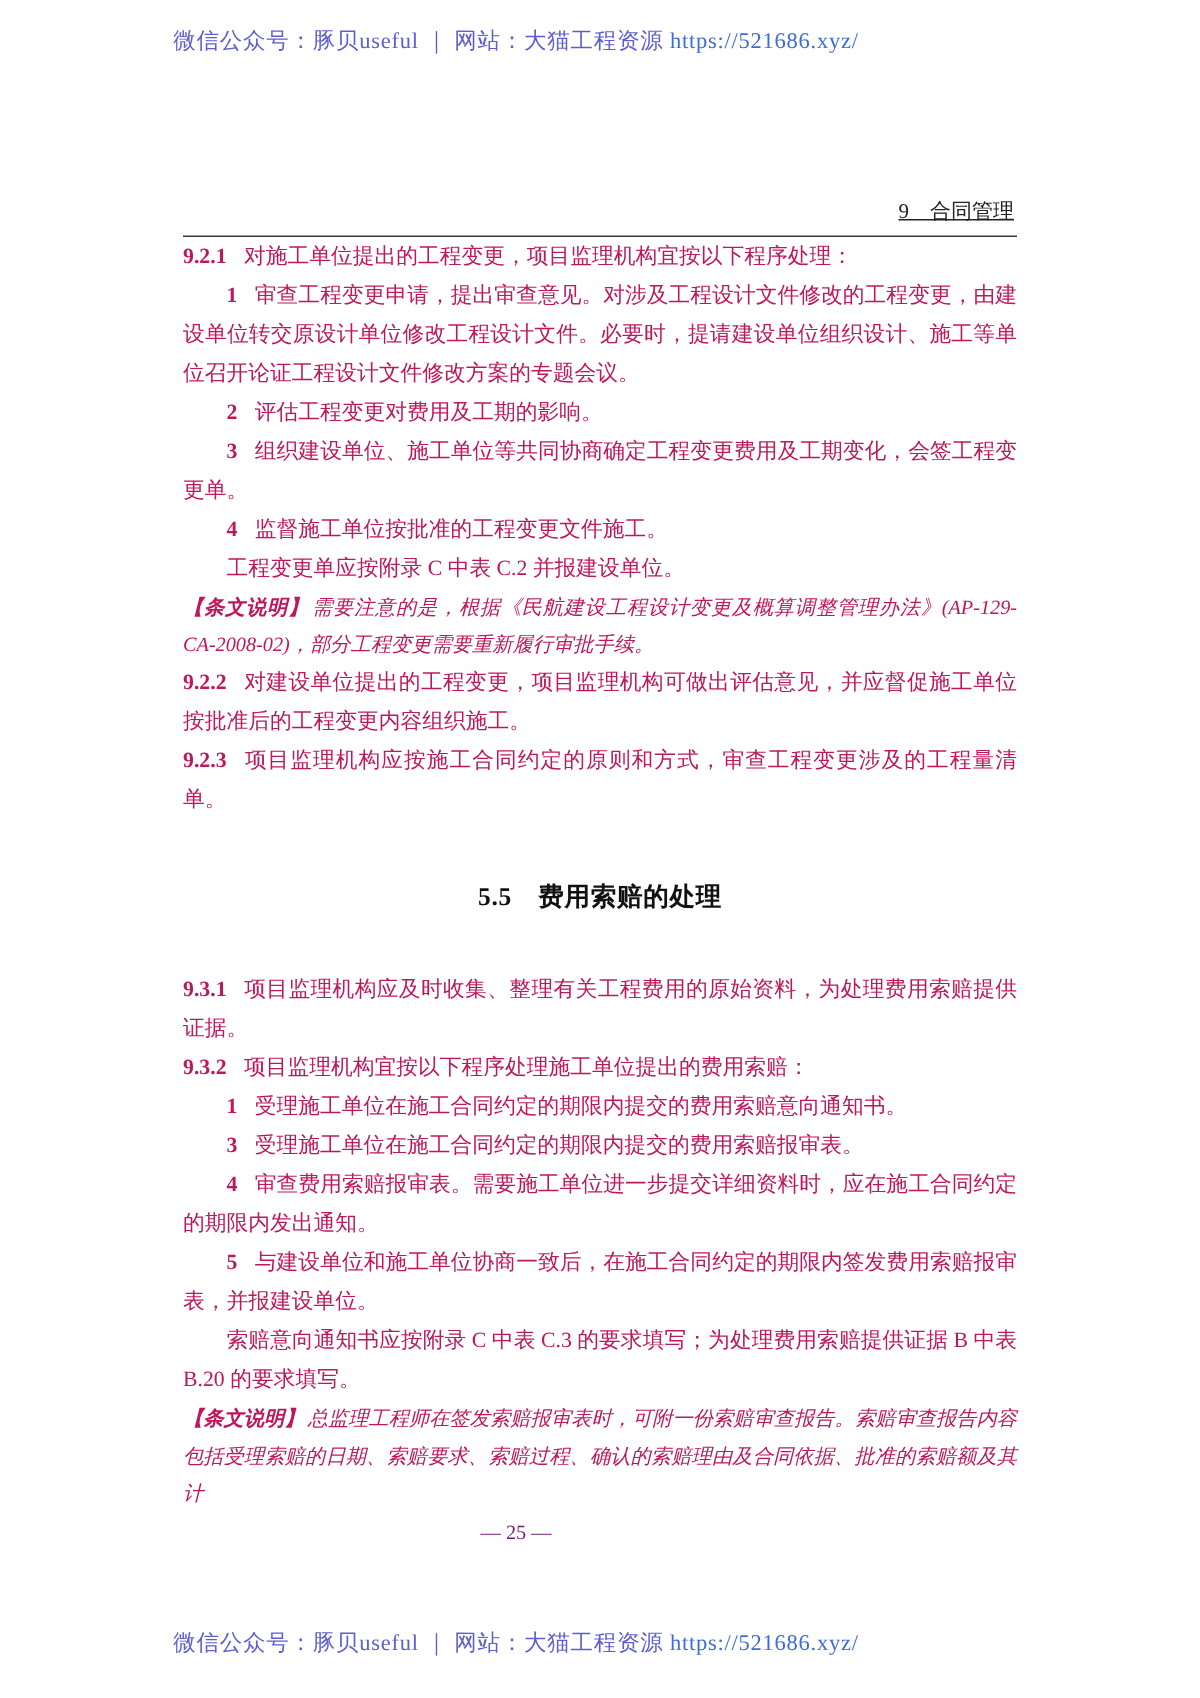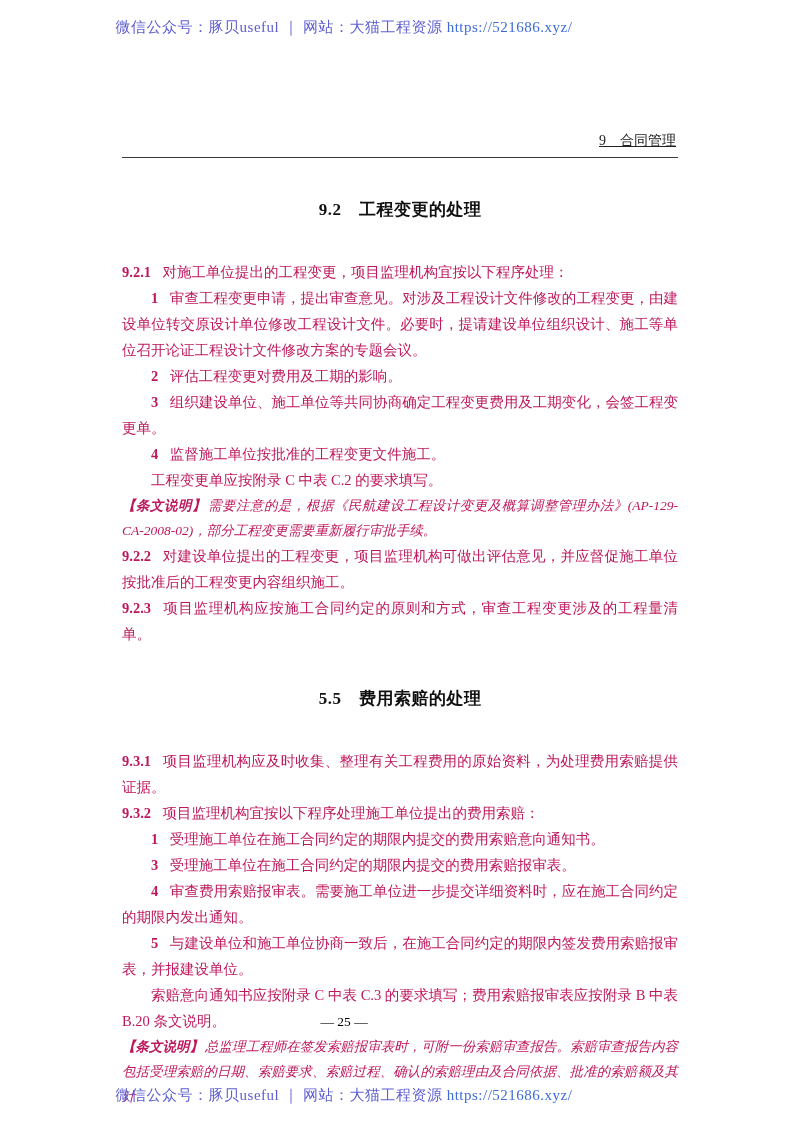--- a/index.html
+++ b/index.html
@@ -56,60 +56,59 @@
     font-style:italic;
     font-size:13.5px;
     line-height:25px;
   }
   .para.explain .num { margin-right:0.15em;font-family:Liberation Serif, serif; }
   .page-num {
     position:absolute;
     top:1014px; left:0; right:0;
     text-align:center;
     font-size:13.5px;
-    color:#000000;
+    color:#701a75;
   }
 </style>
 </head>
 <body>
 
 <div class="page">
 
   <div class="wm wm-top" style="color: rgb(93, 94, 208);">
     <span>微信公众号：豚贝useful ｜ 网站：大猫工程资源 </span><a class="wm-url" style="color: rgb(61, 107, 216);">https://521686.xyz/</a>
   </div>
 
   <div class="content">
     <div class="header">
       <span>9　合同管理</span>
     </div>
     <div class="rule"></div>
 
-    <h2 class="sec-title">9.2　工程变更的处理</h2>
     <div class="paras">
         <div class="para clause"><span class="num">9.2.1</span>对施工单位提出的工程变更，项目监理机构宜按以下程序处理：</div>
         <div class="para item"><span class="num">1</span>审查工程变更申请，提出审查意见。对涉及工程设计文件修改的工程变更，由建设单位转交原设计单位修改工程设计文件。必要时，提请建设单位组织设计、施工等单位召开论证工程设计文件修改方案的专题会议。</div>
         <div class="para item"><span class="num">2</span>评估工程变更对费用及工期的影响。</div>
         <div class="para item"><span class="num">3</span>组织建设单位、施工单位等共同协商确定工程变更费用及工期变化，会签工程变更单。</div>
         <div class="para item"><span class="num">4</span>监督施工单位按批准的工程变更文件施工。</div>
-        <div class="para plain-indent">工程变更单应按附录 C 中表 C.2 的要求填写。</div>
+        <div class="para plain-indent">工程变更单应按附录 C 中表 C.2 并报建设单位。</div>
         <div class="para explain"><span class="num">【条文说明】</span>需要注意的是，根据《民航建设工程设计变更及概算调整管理办法》(AP-129-CA-2008-02)，部分工程变更需要重新履行审批手续。</div>
         <div class="para clause"><span class="num">9.2.2</span>对建设单位提出的工程变更，项目监理机构可做出评估意见，并应督促施工单位按批准后的工程变更内容组织施工。</div>
         <div class="para clause"><span class="num">9.2.3</span>项目监理机构应按施工合同约定的原则和方式，审查工程变更涉及的工程量清单。</div>
       </div>
 
     <h2 class="sec-title">5.5　费用索赔的处理</h2>
     <div class="paras">
         <div class="para clause"><span class="num">9.3.1</span>项目监理机构应及时收集、整理有关工程费用的原始资料，为处理费用索赔提供证据。</div>
         <div class="para clause"><span class="num">9.3.2</span>项目监理机构宜按以下程序处理施工单位提出的费用索赔：</div>
         <div class="para item"><span class="num">1</span>受理施工单位在施工合同约定的期限内提交的费用索赔意向通知书。</div>
         <div class="para item"><span class="num">3</span>受理施工单位在施工合同约定的期限内提交的费用索赔报审表。</div>
         <div class="para item"><span class="num">4</span>审查费用索赔报审表。需要施工单位进一步提交详细资料时，应在施工合同约定的期限内发出通知。</div>
         <div class="para item"><span class="num">5</span>与建设单位和施工单位协商一致后，在施工合同约定的期限内签发费用索赔报审表，并报建设单位。</div>
-        <div class="para plain-indent">索赔意向通知书应按附录 C 中表 C.3 的要求填写；费用索赔报审表应按附录 B 中表 B.20 条文说明。</div>
+        <div class="para plain-indent">索赔意向通知书应按附录 C 中表 C.3 的要求填写；为处理费用索赔提供证据 B 中表 B.20 的要求填写。</div>
         <div class="para explain"><span class="num">【条文说明】</span>总监理工程师在签发索赔报审表时，可附一份索赔审查报告。索赔审查报告内容包括受理索赔的日期、索赔要求、索赔过程、确认的索赔理由及合同依据、批准的索赔额及其计</div>
       </div>
   </div>
 
   <div class="page-num">— 25 —</div>
 
   <div class="wm wm-bottom" style="color: rgb(93, 94, 208);">
     <span>微信公众号：豚贝useful ｜ 网站：大猫工程资源 </span><a class="wm-url" style="color: rgb(61, 107, 216);">https://521686.xyz/</a>
   </div>
 

